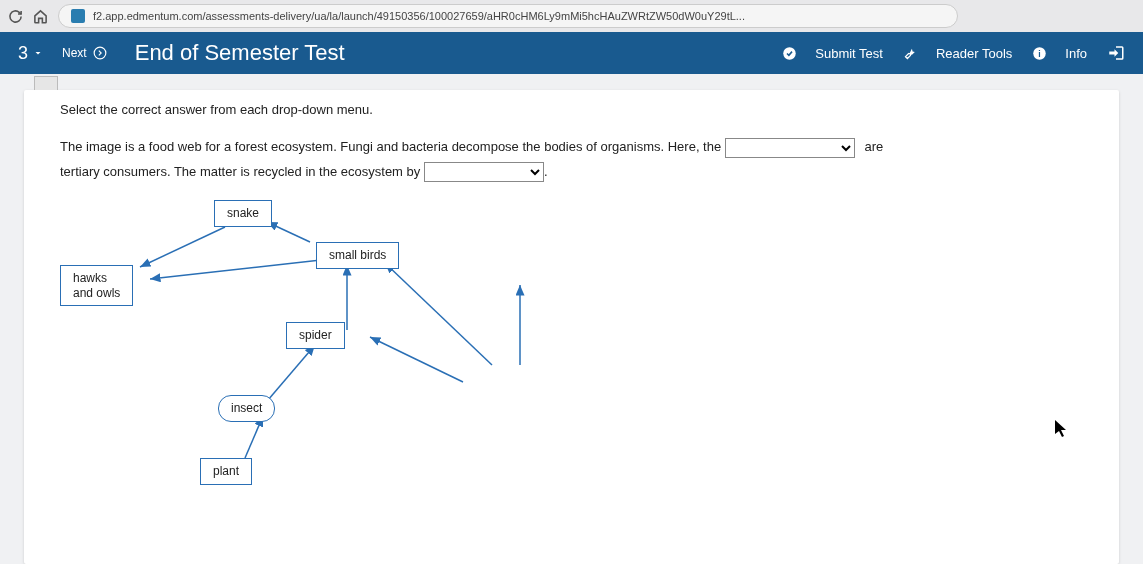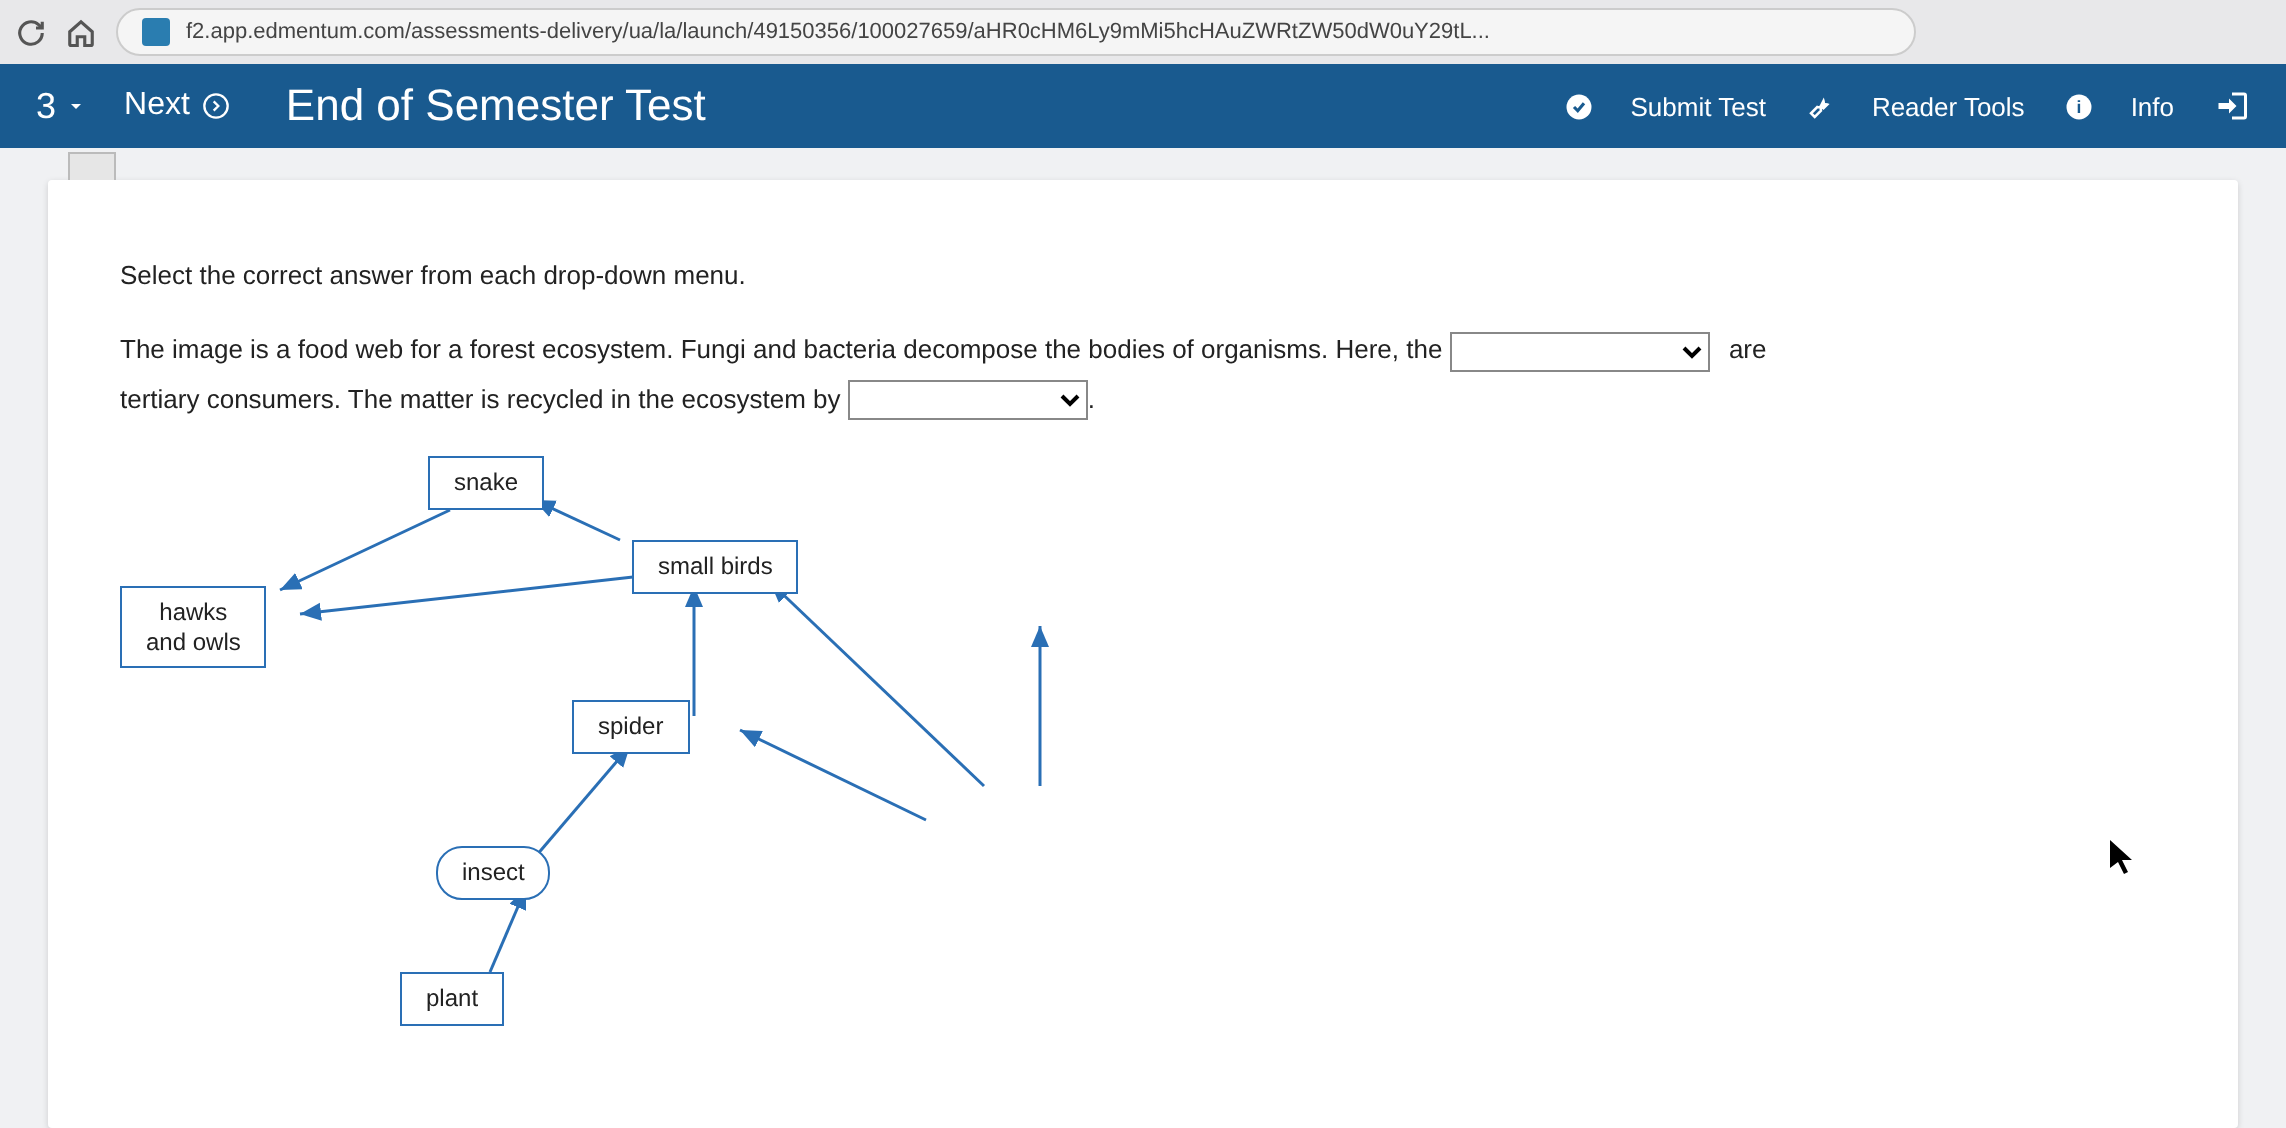--- a/index.html
+++ b/index.html
@@ -6,35 +6,35 @@
     body { font-family: Arial, sans-serif; background: #d5d7db; width: 1143px; height: 564px; overflow: hidden; }
     
     .browser-bar { background: #e8e8ea; height: 32px; display: flex; align-items: center; padding: 0 8px; gap: 10px; text-align: center; }
     .browser-icon { color: #555; cursor: pointer; display: inline-flex; }
     .url-box { background: #f5f5f5; border: 1px solid #ccc; border-radius: 14px; padding: 4px 12px; font-size: 11px; color: #444; display: flex; align-items: center; gap: 8px; flex: 1; max-width: 900px; }
     .url-box .fav { width: 14px; height: 14px; background: #2a7db0; border-radius: 2px; display: inline-block; }
     
     .app-header { background: #195a8f; height: 42px; display: flex; align-items: center; padding: 0 18px; color: #fff; }
     .app-header-left { display: flex; align-items: center; gap: 18px; }
     .q-num { font-size: 18px; font-weight: 500; display: flex; align-items: center; gap: 4px; }
-    .next-btn { font-size: 16px; display: flex; align-items: center; gap: 6px; cursor: pointer; }
+    .next-btn { font-size: 12px; display: flex; align-items: center; gap: 6px; cursor: pointer; }
     .test-title { font-size: 22px; margin-left: 10px; }
     .app-header-right { margin-left: auto; display: flex; align-items: center; gap: 20px; font-size: 13px; }
     .header-tool { display: flex; align-items: center; gap: 18px; cursor: pointer; }
     
     .content-area { background: #f0f1f3; padding: 16px 24px 0 24px; height: calc(100% - 74px); }
-    .content-card { background: #fff; border-radius: 2px; box-shadow: 0 1px 3px rgba(0,0,0,0.15); padding: 40px 36px; height: 100%; position: relative; }
+    .content-card { background: #fff; border-radius: 2px; box-shadow: 0 1px 3px rgba(0,0,0,0.15); padding: 12px 36px; height: 100%; position: relative; }
     
     .instruction { font-size: 13px; color: #222; margin-bottom: 18px; }
     .question-text { font-size: 13px; color: #222; line-height: 1.9; margin-bottom: 16px; }
     .dropdown { border: 1px solid #888; background: #fff; font-size: 12px; height: 20px; min-width: 130px; vertical-align: middle; }
     .after-text { margin-left: 6px; }
     
     .diagram-area { position: relative; width: 620px; height: 300px; margin-top: 6px; }
-    .node { position: absolute; border: 1.5px solid #2a6fb5; background: #fff; padding: 5px 12px; font-size: 12px; color: #222; text-align: center; line-height: 1.2; }
+    .node { position: absolute; border: 1.5px solid #2a6fb5; background: #fff; padding: 5px 12px; font-size: 12px; color: #222; line-height: 1.2; }
     
     svg.arrows { position: absolute; top: 0; left: 0; width: 100%; height: 100%; pointer-events: none; }
     svg.arrows line { stroke: #2a6fb5; stroke-width: 1.5; }
     
     .tiny-tab { position: absolute; top: -14px; left: 10px; width: 24px; height: 14px; background: #e6e6e6; border: 1px solid #bbb; border-bottom: none; }
     
     .cursor-arrow { position: absolute; right: 50px; top: 330px; font-size: 16px; color: #000; }
   </style>
 </head>
 <body>

